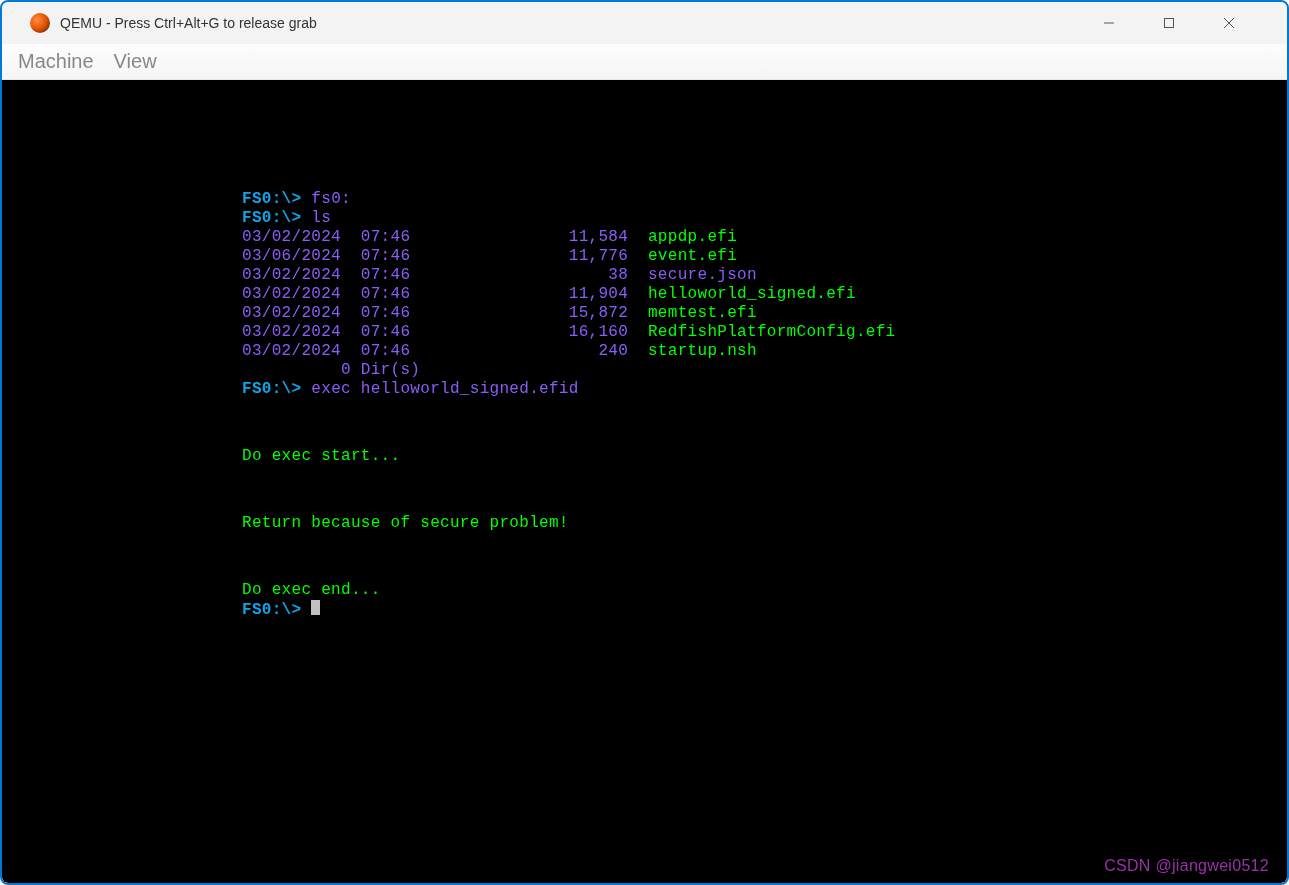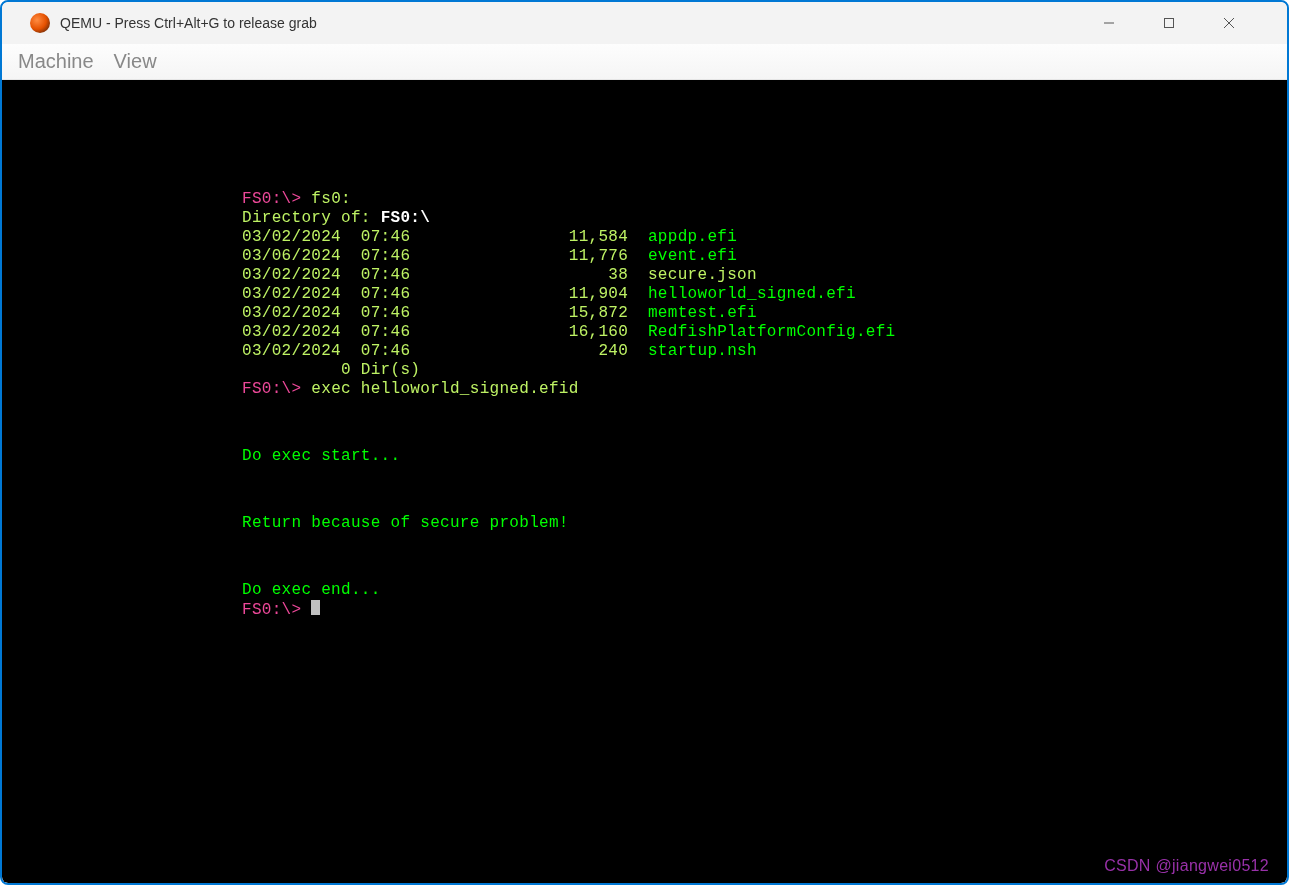--- a/index.html
+++ b/index.html
@@ -72,24 +72,24 @@
       font-family: "Consolas", "Courier New", monospace;
       font-size: 16px;
       line-height: 19px;
       position: relative;
       letter-spacing: 0.3px;
       border-radius: 0 0 6px 6px;
     }
     .term-line {
       white-space: pre;
     }
-    .yellow { color: #ec4899; font-weight: normal; }
+    .yellow { color: #0ea5e9; font-weight: bold; }
     .green { color: #00ff00; margin-top: 48px; }
     .white { color: #ffffff; font-weight: bold; }
-    .gray { color: #bef264; }
+    .gray { color: #8b5cf6; }
     .cursor-block {
       display: inline-block;
       width: 9px;
       height: 15px;
       background: #c0c0c0;
       vertical-align: baseline;
       margin-bottom: -1px;
     }
     .watermark {
       position: absolute;
@@ -127,21 +127,21 @@
   </div>
 </div>
 
 <div class="menubar">
   <span class="menu-item">Machine</span>
   <span class="menu-item">View</span>
 </div>
 
 <div class="terminal">
   <div class="term-line"><span class="yellow">FS0:\&gt;</span><span class="gray"> </span><span class="gray">fs0:</span></div>
-  <div class="term-line"><span class="gray">Directory of:</span><span class="gray"> </span><span class="white">FS0:\</span></div>
+  <div class="term-line"><span class="yellow">FS0:\&gt;</span><span class="gray"> </span><span class="gray">ls</span></div>
   <div id="file-list">
       <div class="term-line"><span class="gray">03/02/2024  07:46                11,584  </span><span class="green">appdp.efi</span></div>
       <div class="term-line"><span class="gray">03/06/2024  07:46                11,776  </span><span class="green">event.efi</span></div>
       <div class="term-line"><span class="gray">03/02/2024  07:46                    38  </span><span class="gray">secure.json</span></div>
       <div class="term-line"><span class="gray">03/02/2024  07:46                11,904  </span><span class="green">helloworld_signed.efi</span></div>
       <div class="term-line"><span class="gray">03/02/2024  07:46                15,872  </span><span class="green">memtest.efi</span></div>
       <div class="term-line"><span class="gray">03/02/2024  07:46                16,160  </span><span class="green">RedfishPlatformConfig.efi</span></div>
       <div class="term-line"><span class="gray">03/02/2024  07:46                   240  </span><span class="green">startup.nsh</span></div>
     </div>
   <div class="term-line gray">          0 Dir(s)</div>

